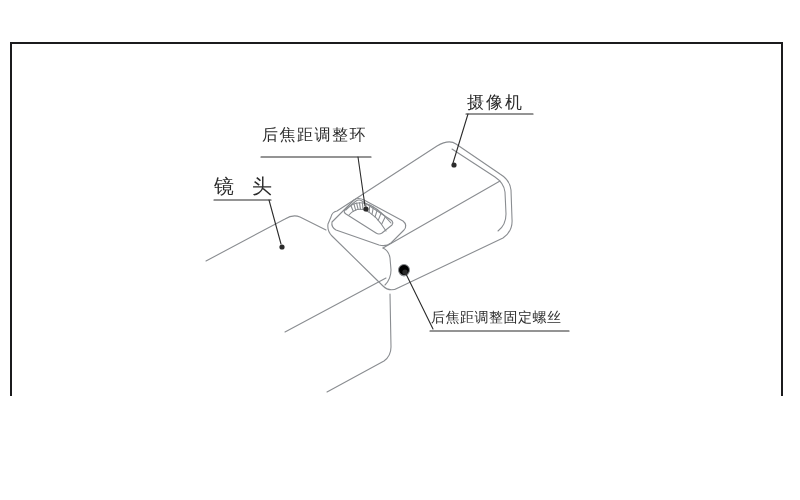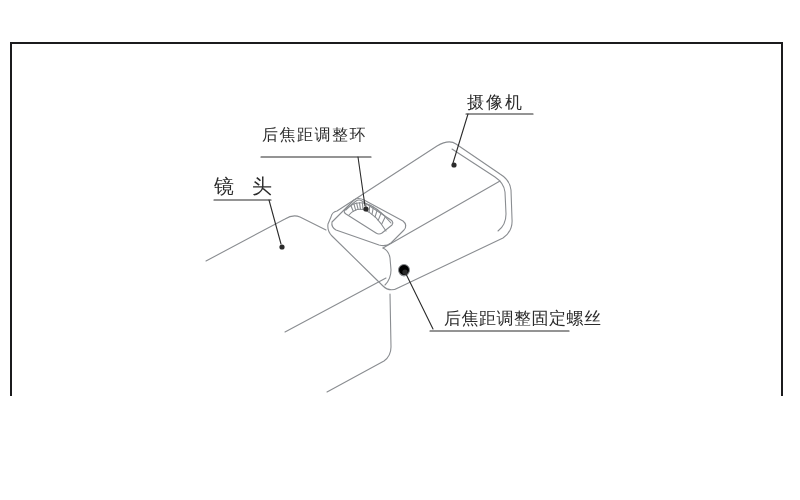--- a/index.html
+++ b/index.html
@@ -16,21 +16,21 @@
     stroke-linecap:round;stroke-linejoin:round;}
   svg.art .dark path, svg.art .dark line{stroke:#2b2b2b;stroke-width:1.1;}
   svg.art .dot{stroke:none;}
   .lbl{
     position:absolute;color:#2b2b2b;white-space:nowrap;line-height:1.1;
     letter-spacing:2px;
   }
   .lbl-camera{left:467px;top:95px;font-size:17px;}
   .lbl-ring{left:262px;top:128px;font-size:16px;letter-spacing:1.5px;}
   .lbl-lens{left:214px;top:169px;font-size:20px;letter-spacing:3px;margin-top:8px;}
-  .lbl-screw{left:444px;top:311px;font-size:17px;letter-spacing:0.5px;}
+  .lbl-screw{left:431px;top:311px;font-size:14px;letter-spacing:0.5px;}
 </style>
 </head>
 <body>
 
 <div class="stage">
 
   <div class="frame"></div>
 
   <svg class="art" width="800" height="500" viewBox="0 0 800 500">
 

